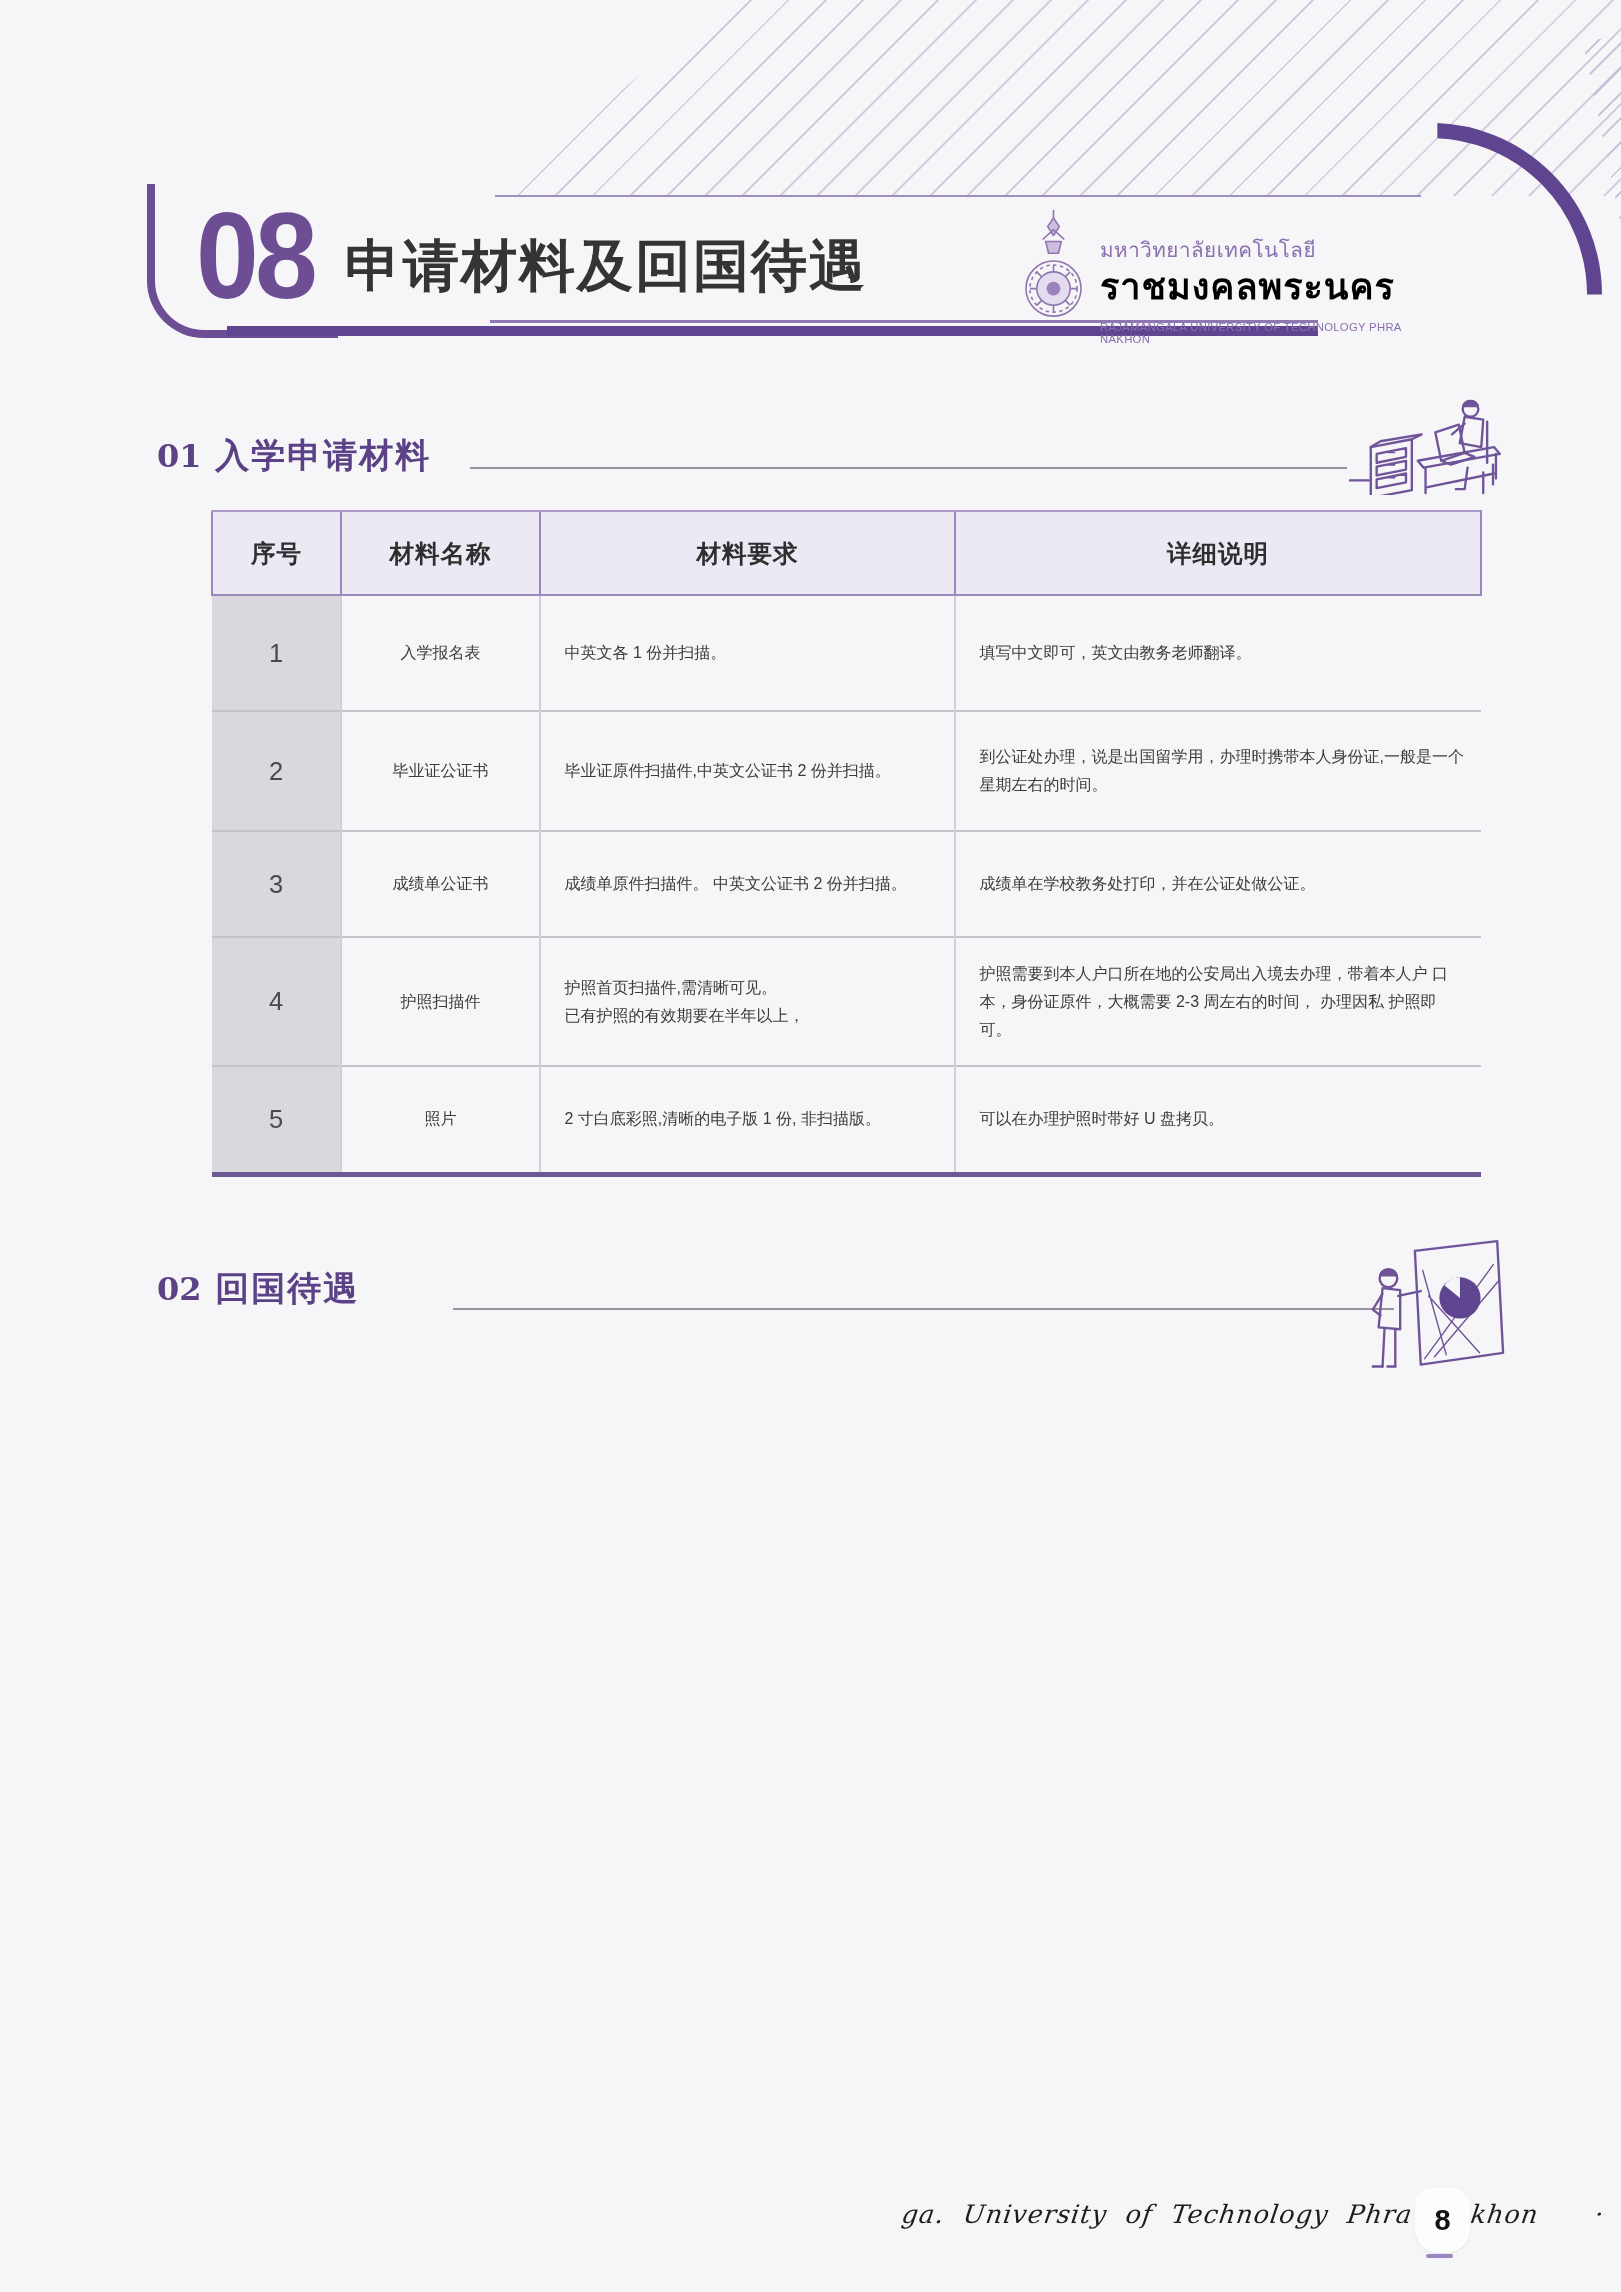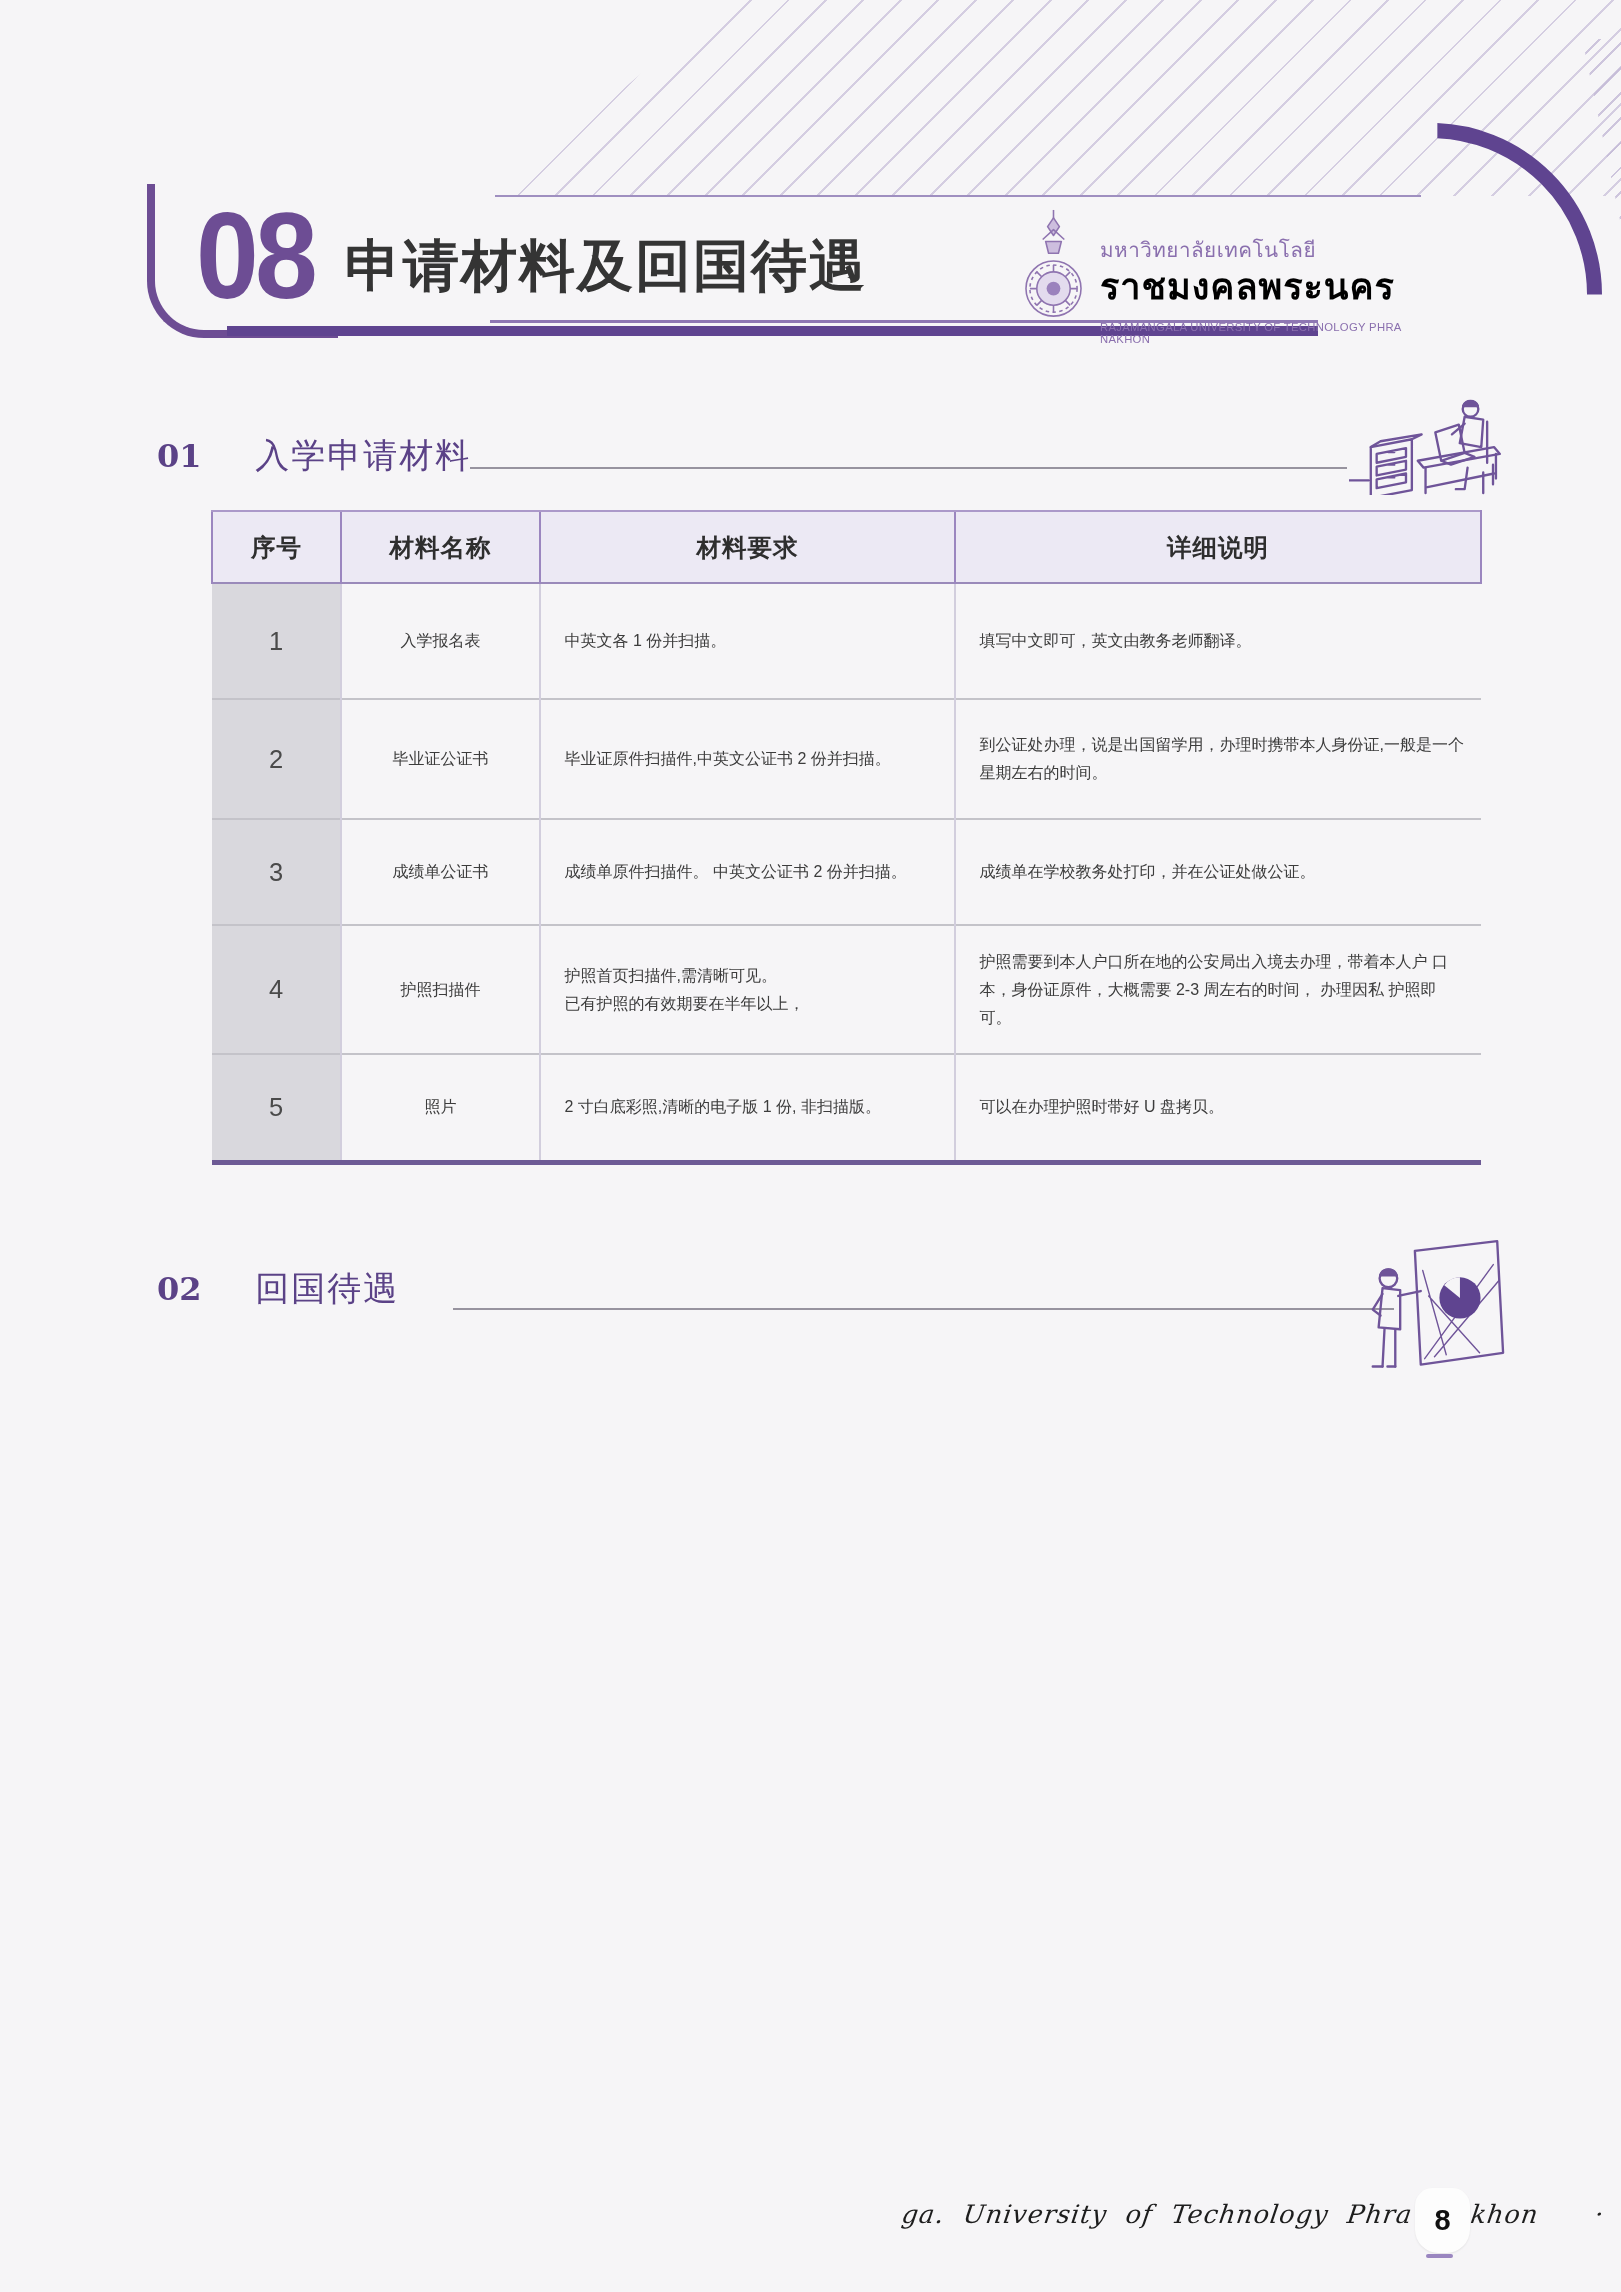--- a/index.html
+++ b/index.html
@@ -53,31 +53,31 @@
 
   
   .logo-text { left:1100px; top:233px; width:333px; }
   .logo-thai-sm { font-size:20.6px; color:#8a6fae; letter-spacing:0.5px; }
   .logo-thai-lg { font-size:36px; font-weight:700; color:#000000; letter-spacing:1px; line-height:1.15; }
   .logo-en { font-size:11.3px; color:#8a6fae; letter-spacing:0.3px; margin-top:14px; }
 
   
   .sec-head { display:flex; align-items:baseline; gap:13.7px; color:#5b4287; }
   .sec-num  { font-family:"DejaVu Serif","Liberation Serif",serif; font-size:32px; font-weight:700; }
-  .sec-title{ font-size:34px; font-weight:400; letter-spacing:2px;margin-left:40px; }
+  .sec-title{ font-size:34px; font-weight:700; letter-spacing:2px; }
   .sec-line { height:2px; background:#97939f; }
 
   
   table.mat {
     position:absolute; left:211px; top:510px; width:1269px;
     border-collapse:collapse; table-layout:fixed;
     border-bottom:5.9px solid #6d5a95;
   }
   table.mat th {
-    background:#ece9f4; height:72px; font-size:24.5px; font-weight:600; color:#2e2e2e;
+    background:#ece9f4; height:84px; font-size:24.5px; font-weight:600; color:#2e2e2e;
     border-left:2px solid #9b86bf; border-top:2px solid #ab99c9;
     letter-spacing:1px;
   }
   table.mat th:last-child { border-right:2px solid #9b86bf; }
   table.mat tbody td {
     border-top:2px solid #c4c3c9; font-size:16px; color:#3c3c3c;
     vertical-align:middle; line-height:1.75;
   }
   table.mat tbody tr:first-child td { border-top:2.9px solid #9a8aba; }
   table.mat td.no {

